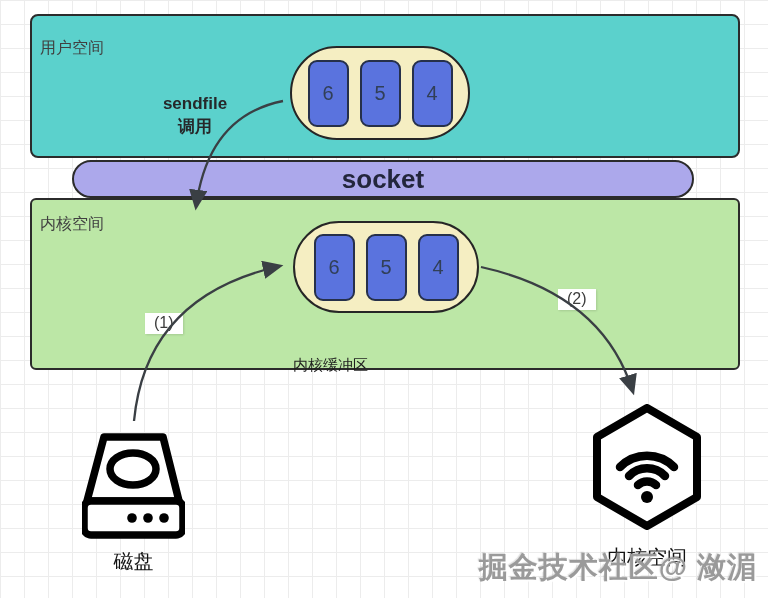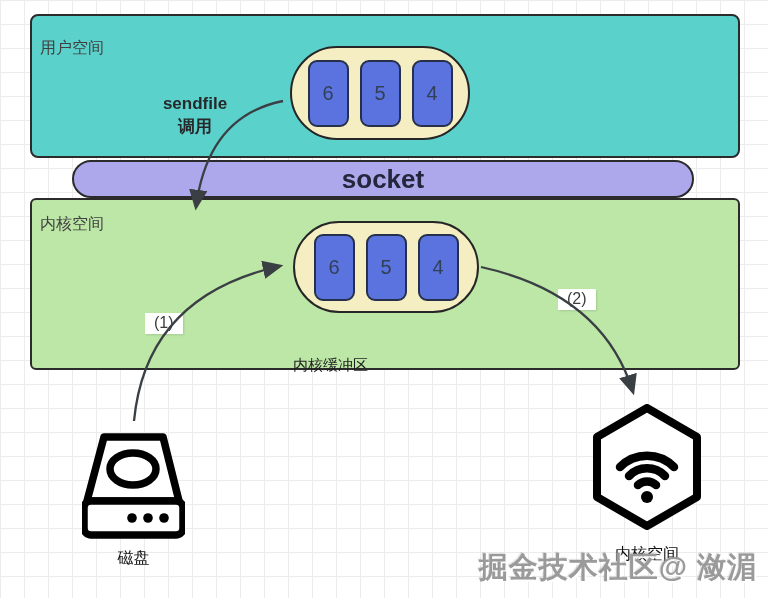--- a/index.html
+++ b/index.html
@@ -50,21 +50,21 @@
   }
   .step-badge{
     position:absolute;background:#ffffff;color:#3c3c3c;font-size:16px;
     padding:1px 9px 2px;box-shadow:1px 1px 2px rgba(0,0,0,0.12);
   }
   .step-1{left:145px;top:313px;}
   .step-2{left:558px;top:289px;}
   .icon-wrap{position:absolute;}
   .disk-wrap{left:82px;top:431px;width:103px;height:109px;}
   .nic-wrap{left:592px;top:404px;width:110px;height:126px;}
-  .icon-label{position:absolute;text-align:center;font-size:16px;color:#111;}
+  .icon-label{position:absolute;text-align:center;font-size:20px;color:#111;}
   .disk-label{left:82px;top:548px;width:103px;}
   .nic-label{left:592px;top:544px;width:110px;}
   .arrows{position:absolute;left:0;top:0;width:768px;height:598px;pointer-events:none;}
   .watermark{
     position:absolute;right:11px;top:548px;white-space:nowrap;
     font-size:29px;font-weight:bold;letter-spacing:1px;color:var(--watermark-gray);
     text-shadow:2px 2px 1px rgba(255,255,255,0.95),-1px -1px 1px rgba(125,125,125,0.25);
     z-index:5;
   }
 </style>

